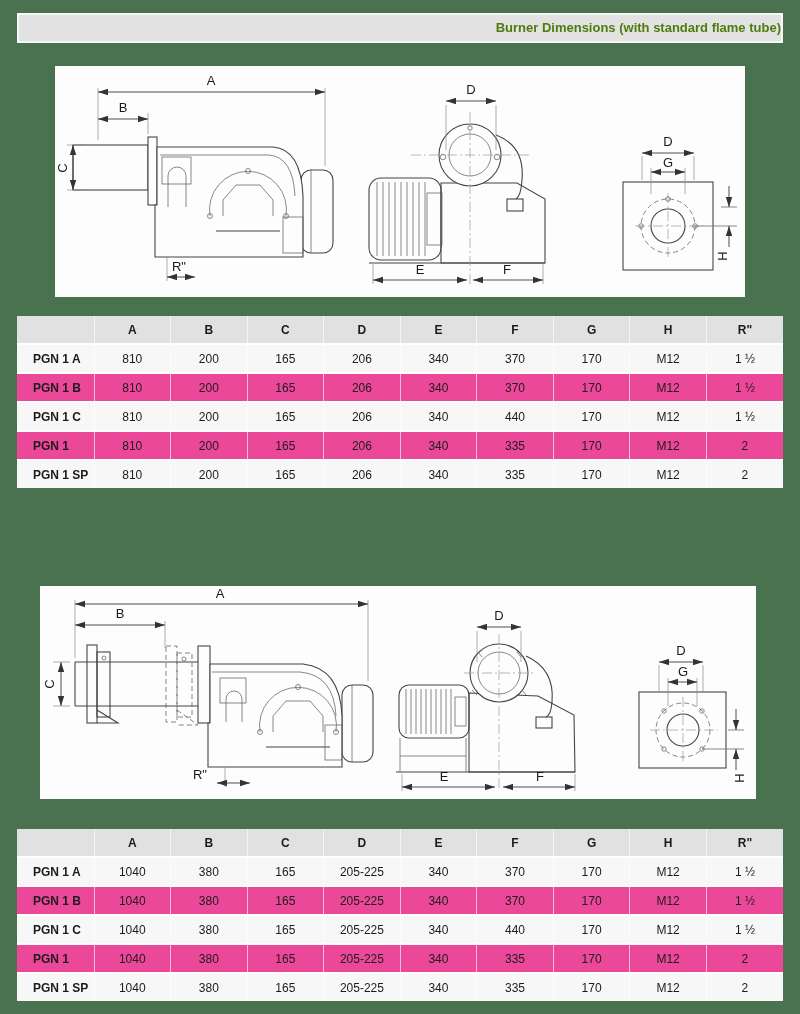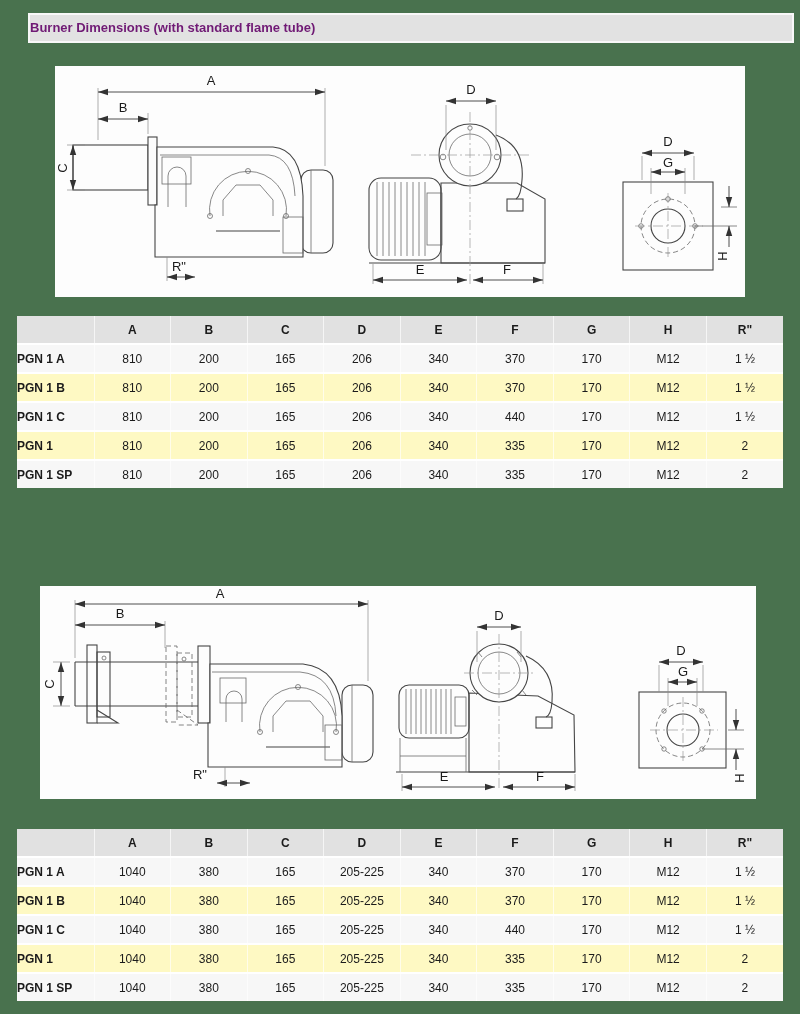--- a/index.html
+++ b/index.html
@@ -1,29 +1,29 @@
 <!DOCTYPE html>
 <html><head>
 <meta charset="utf-8">
 <style>
   html,body{margin:0;padding:0;}
   body{background:#49724e;font-family:"Liberation Sans",sans-serif;}
   .page{position:relative;width:800px;height:1014px;background:#49724e;overflow:hidden;}
-  .titlebar{position:absolute;left:28px;width:762px;height:26px;background:#e2e2e2;
-    border:2px solid #f8f8f8;text-align:left;line-height:26px;font-size:13px;
-    font-weight:bold;color:#701a75;}
+  .titlebar{position:absolute;left:17px;width:762px;height:26px;background:#e2e2e2;
+    border:2px solid #f8f8f8;text-align:right;line-height:26px;font-size:13px;
+    font-weight:bold;color:#4d7c0f;}
   .panel{position:absolute;background:#fdfdfd;}
   .dimtable{position:absolute;left:17px;width:766px;border-collapse:collapse;
     table-layout:fixed;font-size:12px;color:#1b1b1b;}
   .dimtable th,.dimtable td{height:27px;text-align:center;border-bottom:2px solid #fff;
     border-right:1px solid rgba(255,255,255,.65);padding:0;vertical-align:middle;font-weight:normal;}
   .dimtable th{background:#e1e1e1;font-weight:bold;}
   .dimtable td{background:#f7f7f7;}
-  .dimtable tr.alt td{background:#fef9c3;}
-  .dimtable td.name{text-align:left;font-weight:bold;}
+  .dimtable tr.alt td{background:#ec4899;}
+  .dimtable td.name{text-align:left;padding-left:16px;font-weight:bold;}
   .dimtable tr:last-child td{border-bottom:none;margin-top:46px;}
   .dimtable th:last-child,.dimtable td:last-child{border-right:none;}
   svg .ln{stroke:#454545;stroke-width:1.1;fill:none;}
   svg .fw{fill:#fdfdfd;}
   svg .tn{stroke:#6a6a6a;stroke-width:.8;fill:none;}
   svg .dim{stroke:#3a3a3a;stroke-width:.9;fill:none;}
   svg .ext{stroke:#8a8a8a;stroke-width:.7;fill:none;}
   svg .cl{stroke:#999;stroke-width:.7;fill:none;stroke-dasharray:10 3 2 3;}
   svg .dsh{stroke:#666;stroke-width:.8;fill:none;stroke-dasharray:5 3;}
   svg text{font-size:13px;fill:#1a1a1a;text-anchor:middle;font-family:"Liberation Sans",sans-serif;}

